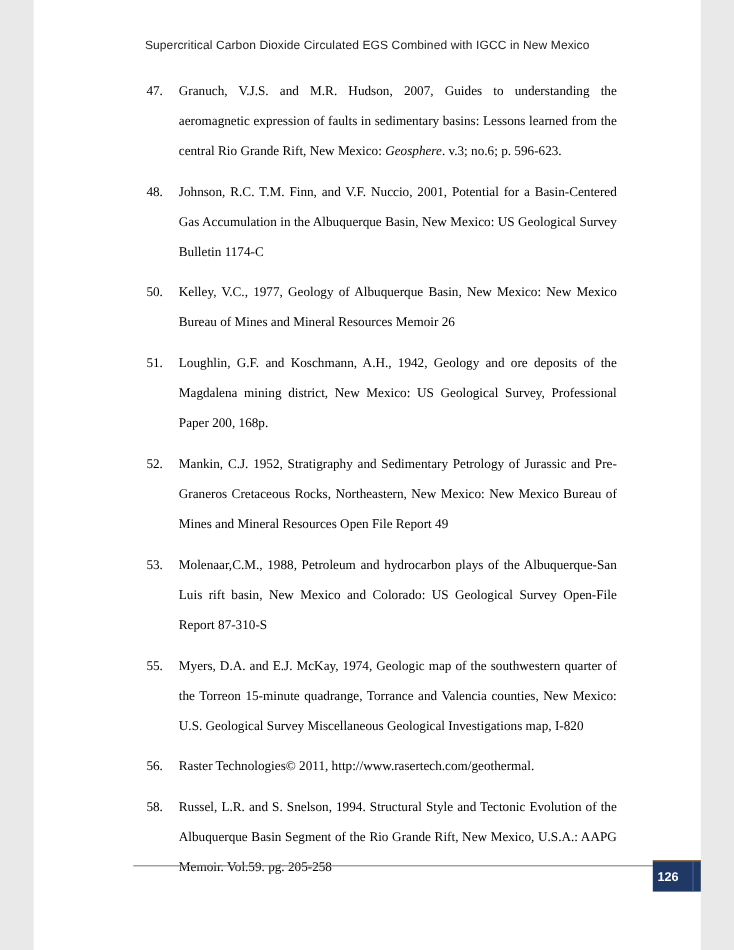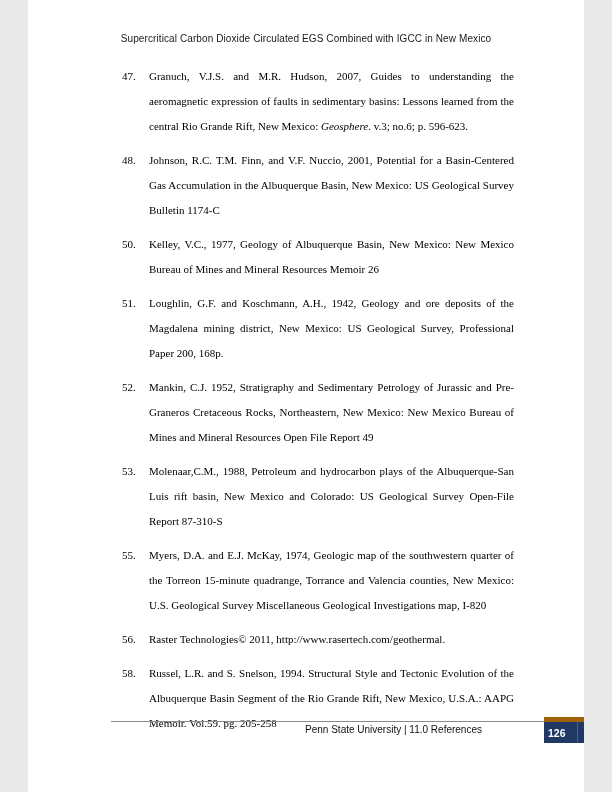--- a/index.html
+++ b/index.html
@@ -32,21 +32,21 @@
     position:absolute; top:721px; left:83px; width:482px; height:1px;
     background:#8c8c8c;
   }
   .footer-text {
     position:absolute; top:724px; right:102px;
     font-family:"Liberation Sans", sans-serif;
     font-size:10px; color:#111; white-space:nowrap;
   }
   .pgbox {
     position:absolute; top:717px; left:516px; width:49px; height:26px;
-    background:#1f3864; border-top:5px solid #a16207;
+    background:#1f3864; border-top:1px solid #a16207;
     display:flex; align-items:stretch; box-sizing:border-box;
   }
   .pg-cell {
     flex:0 0 34px; display:flex; align-items:center;
     padding-left:4px; box-sizing:border-box;
     border-right:1px solid #46619e;
     color:#fff; font-family:"Liberation Sans", sans-serif;
     font-size:10.5px; font-weight:bold;
   }
   .pg-tail { flex:1; }
@@ -64,19 +64,18 @@
     <li class="ref"><span class="num">50.</span><span>Kelley, V.C., 1977, Geology of Albuquerque Basin, New Mexico: New Mexico Bureau of Mines and Mineral Resources Memoir 26</span></li>
     <li class="ref"><span class="num">51.</span><span>Loughlin, G.F. and Koschmann, A.H., 1942, Geology and ore deposits of the Magdalena mining district, New Mexico: US Geological Survey, Professional Paper 200, 168p.</span></li>
     <li class="ref"><span class="num">52.</span><span>Mankin, C.J. 1952, Stratigraphy and Sedimentary Petrology of Jurassic and Pre-Graneros Cretaceous Rocks, Northeastern, New Mexico: New Mexico Bureau of Mines and Mineral Resources Open File Report 49</span></li>
     <li class="ref"><span class="num">53.</span><span>Molenaar,C.M., 1988, Petroleum and hydrocarbon plays of the Albuquerque-San Luis rift basin, New Mexico and Colorado: US Geological Survey Open-File Report 87-310-S</span></li>
     <li class="ref"><span class="num">55.</span><span>Myers, D.A. and E.J. McKay, 1974, Geologic map of the southwestern quarter of the Torreon 15-minute quadrange, Torrance and Valencia counties, New Mexico: U.S. Geological Survey Miscellaneous Geological Investigations map, I-820</span></li>
     <li class="ref"><span class="num">56.</span><span>Raster Technologies© 2011, http://www.rasertech.com/geothermal.</span></li>
     <li class="ref"><span class="num">58.</span><span>Russel, L.R. and S. Snelson, 1994. Structural Style and Tectonic Evolution of the Albuquerque Basin Segment of the Rio Grande Rift, New Mexico, U.S.A.: AAPG Memoir. Vol.59. pg. 205-258</span></li>
   </ol>
 
   <div class="footer-rule"></div>
-  <div class="footer-text">Penn State University | 11.0 References</div>
   <div class="pgbox">
     <div class="pg-cell">126</div>
     <div class="pg-tail"></div>
   </div>
 
 </div>
 
 </body></html>

